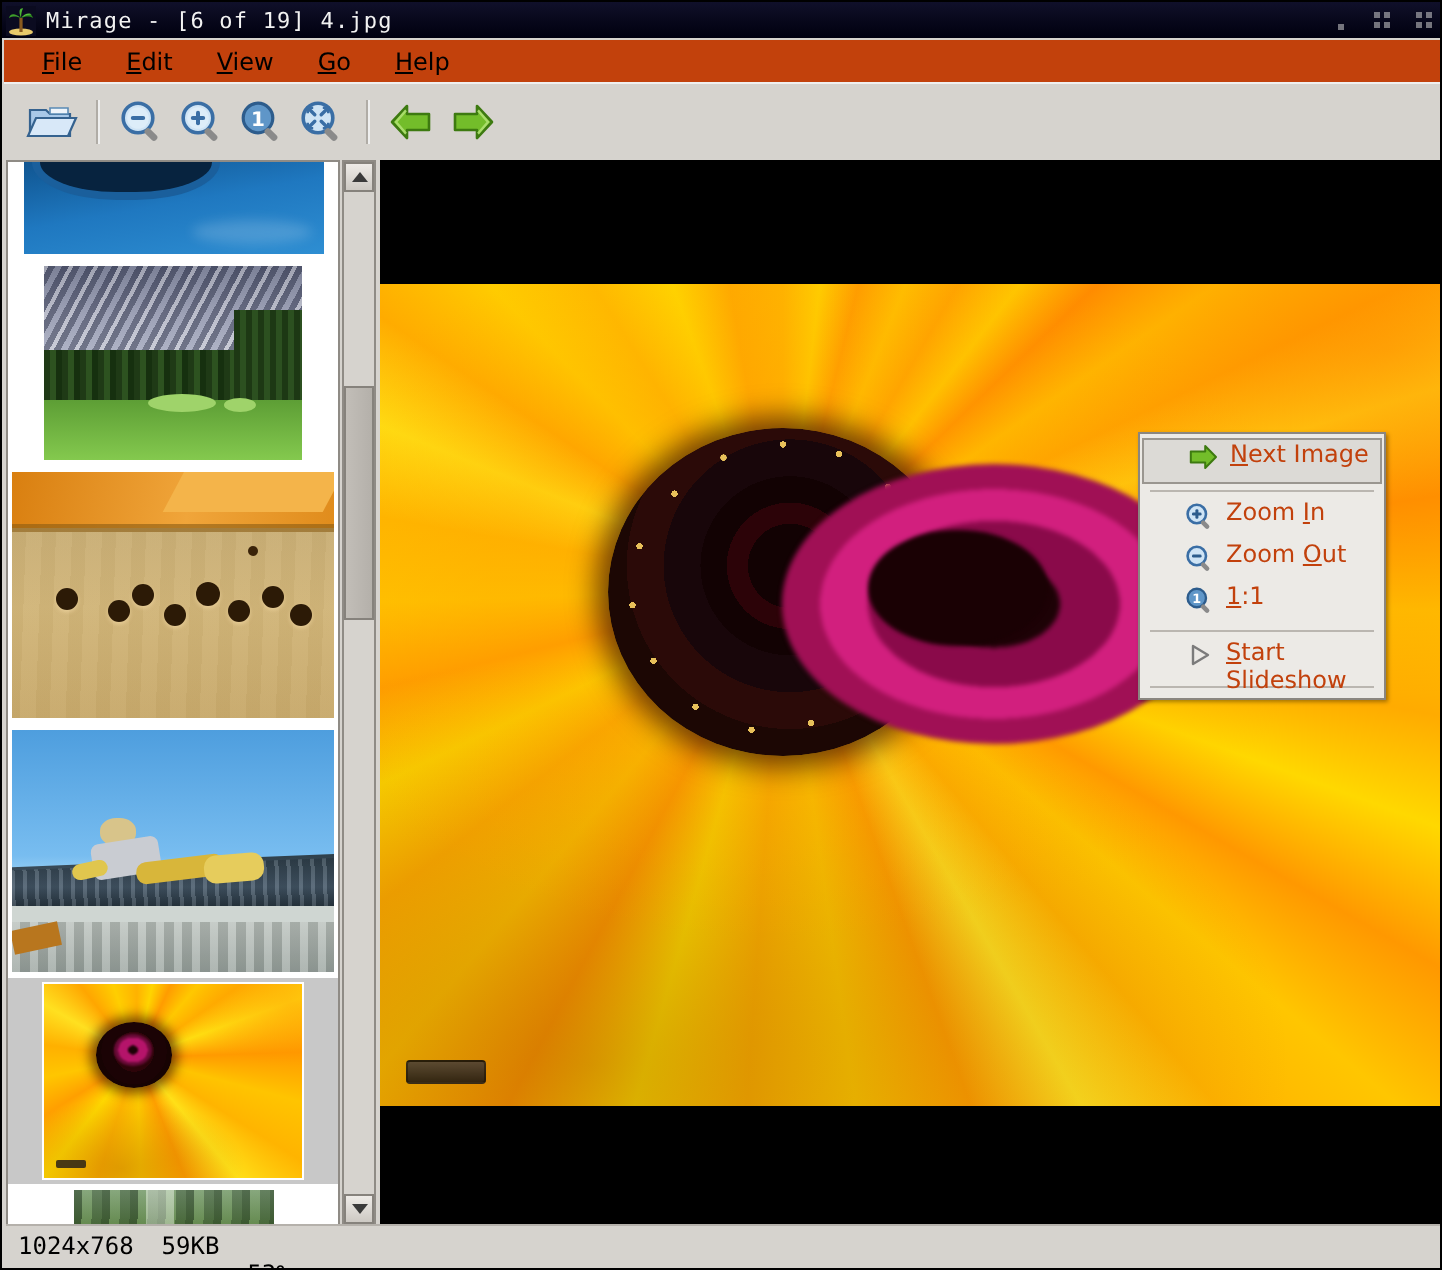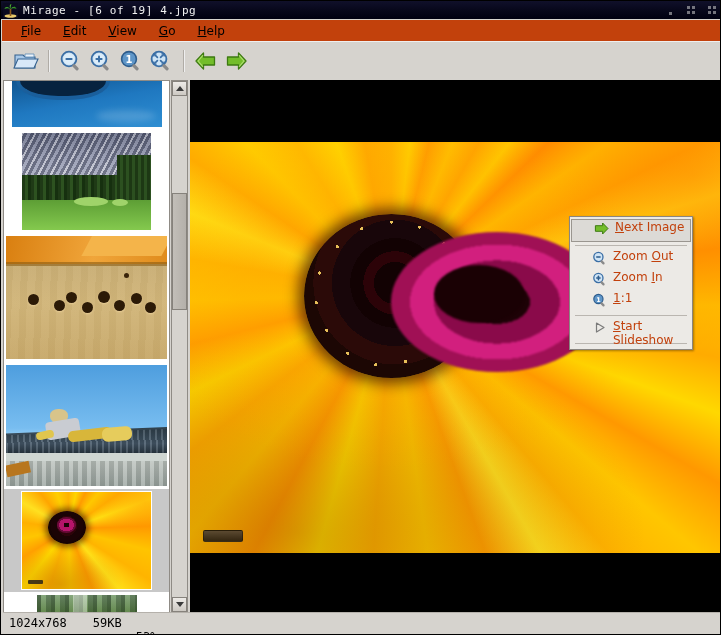--- a/index.html
+++ b/index.html
@@ -147,21 +147,21 @@
   .ctxsep{height:1px;background:#bab6b0;margin:3px 5px;}
   .ctxlabel u{text-decoration:underline;}
 
   
   .statusbar{position:absolute;left:2px;bottom:1px;width:719px;height:21px;
              background:#d6d3ce;border-top:1px solid #b5b1ab;
              display:flex;align-items:center;box-sizing:border-box;}
   .statusbar span{font-size:12px;color:#000;
                   font-family:"DejaVu Sans Mono","Liberation Mono",monospace;}
   .st-dim{margin-left:6px;}
-  .st-size{margin-left:26px;}
+  .st-size{margin-left:14px;}
   .st-zoom{margin-left:14px;margin-top:28px;}
 </style>
 </head>
 <body>
 
 <div class="window">
 
   <div class="titlebar">
     <div class="appicon">
       <svg width="15" height="15" viewBox="0 0 15 15">
@@ -417,36 +417,36 @@
     </div>
 
 
     <div class="ctxsep"></div>
 
     <div class="ctxitem">
       <span class="ctxicon">
         <svg width="15" height="14" viewBox="0 0 15 14">
           <circle cx="6.4" cy="6" r="4.6" fill="#cfe4f5" stroke="#3a6ea5" stroke-width="1.3"></circle>
           <rect x="4" y="5.3" width="4.8" height="1.5" rx=".7" fill="#2d5c8c"></rect>
+          <rect x="5.7" y="3.6" width="1.5" height="4.8" rx=".7" fill="#2d5c8c"></rect>
           <rect x="9" y="9" width="5" height="2.3" rx="1.1" fill="#8a8a8a" transform="rotate(45 9.6 9.6)"></rect>
         </svg>
       </span>
-      <span class="ctxlabel">Zoom <u>O</u>ut</span>
+      <span class="ctxlabel">Zoom <u>I</u>n</span>
     </div>
 
     <div class="ctxitem">
       <span class="ctxicon">
         <svg width="15" height="14" viewBox="0 0 15 14">
           <circle cx="6.4" cy="6" r="4.6" fill="#cfe4f5" stroke="#3a6ea5" stroke-width="1.3"></circle>
           <rect x="4" y="5.3" width="4.8" height="1.5" rx=".7" fill="#2d5c8c"></rect>
-          <rect x="5.7" y="3.6" width="1.5" height="4.8" rx=".7" fill="#2d5c8c"></rect>
           <rect x="9" y="9" width="5" height="2.3" rx="1.1" fill="#8a8a8a" transform="rotate(45 9.6 9.6)"></rect>
         </svg>
       </span>
-      <span class="ctxlabel">Zoom <u>I</u>n</span>
+      <span class="ctxlabel">Zoom <u>O</u>ut</span>
     </div>
 
     <div class="ctxitem">
       <span class="ctxicon">
         <svg width="15" height="14" viewBox="0 0 15 14">
           <circle cx="6.4" cy="6" r="4.6" fill="#5f96c8" stroke="#2d5c8c" stroke-width="1.2"></circle>
           <text x="6.4" y="8.7" font-family="DejaVu Sans, sans-serif" font-size="6.4" font-weight="bold" fill="#ffffff" text-anchor="middle">1</text>
           <rect x="9" y="9" width="5" height="2.3" rx="1.1" fill="#8a8a8a" transform="rotate(45 9.6 9.6)"></rect>
         </svg>
       </span>

